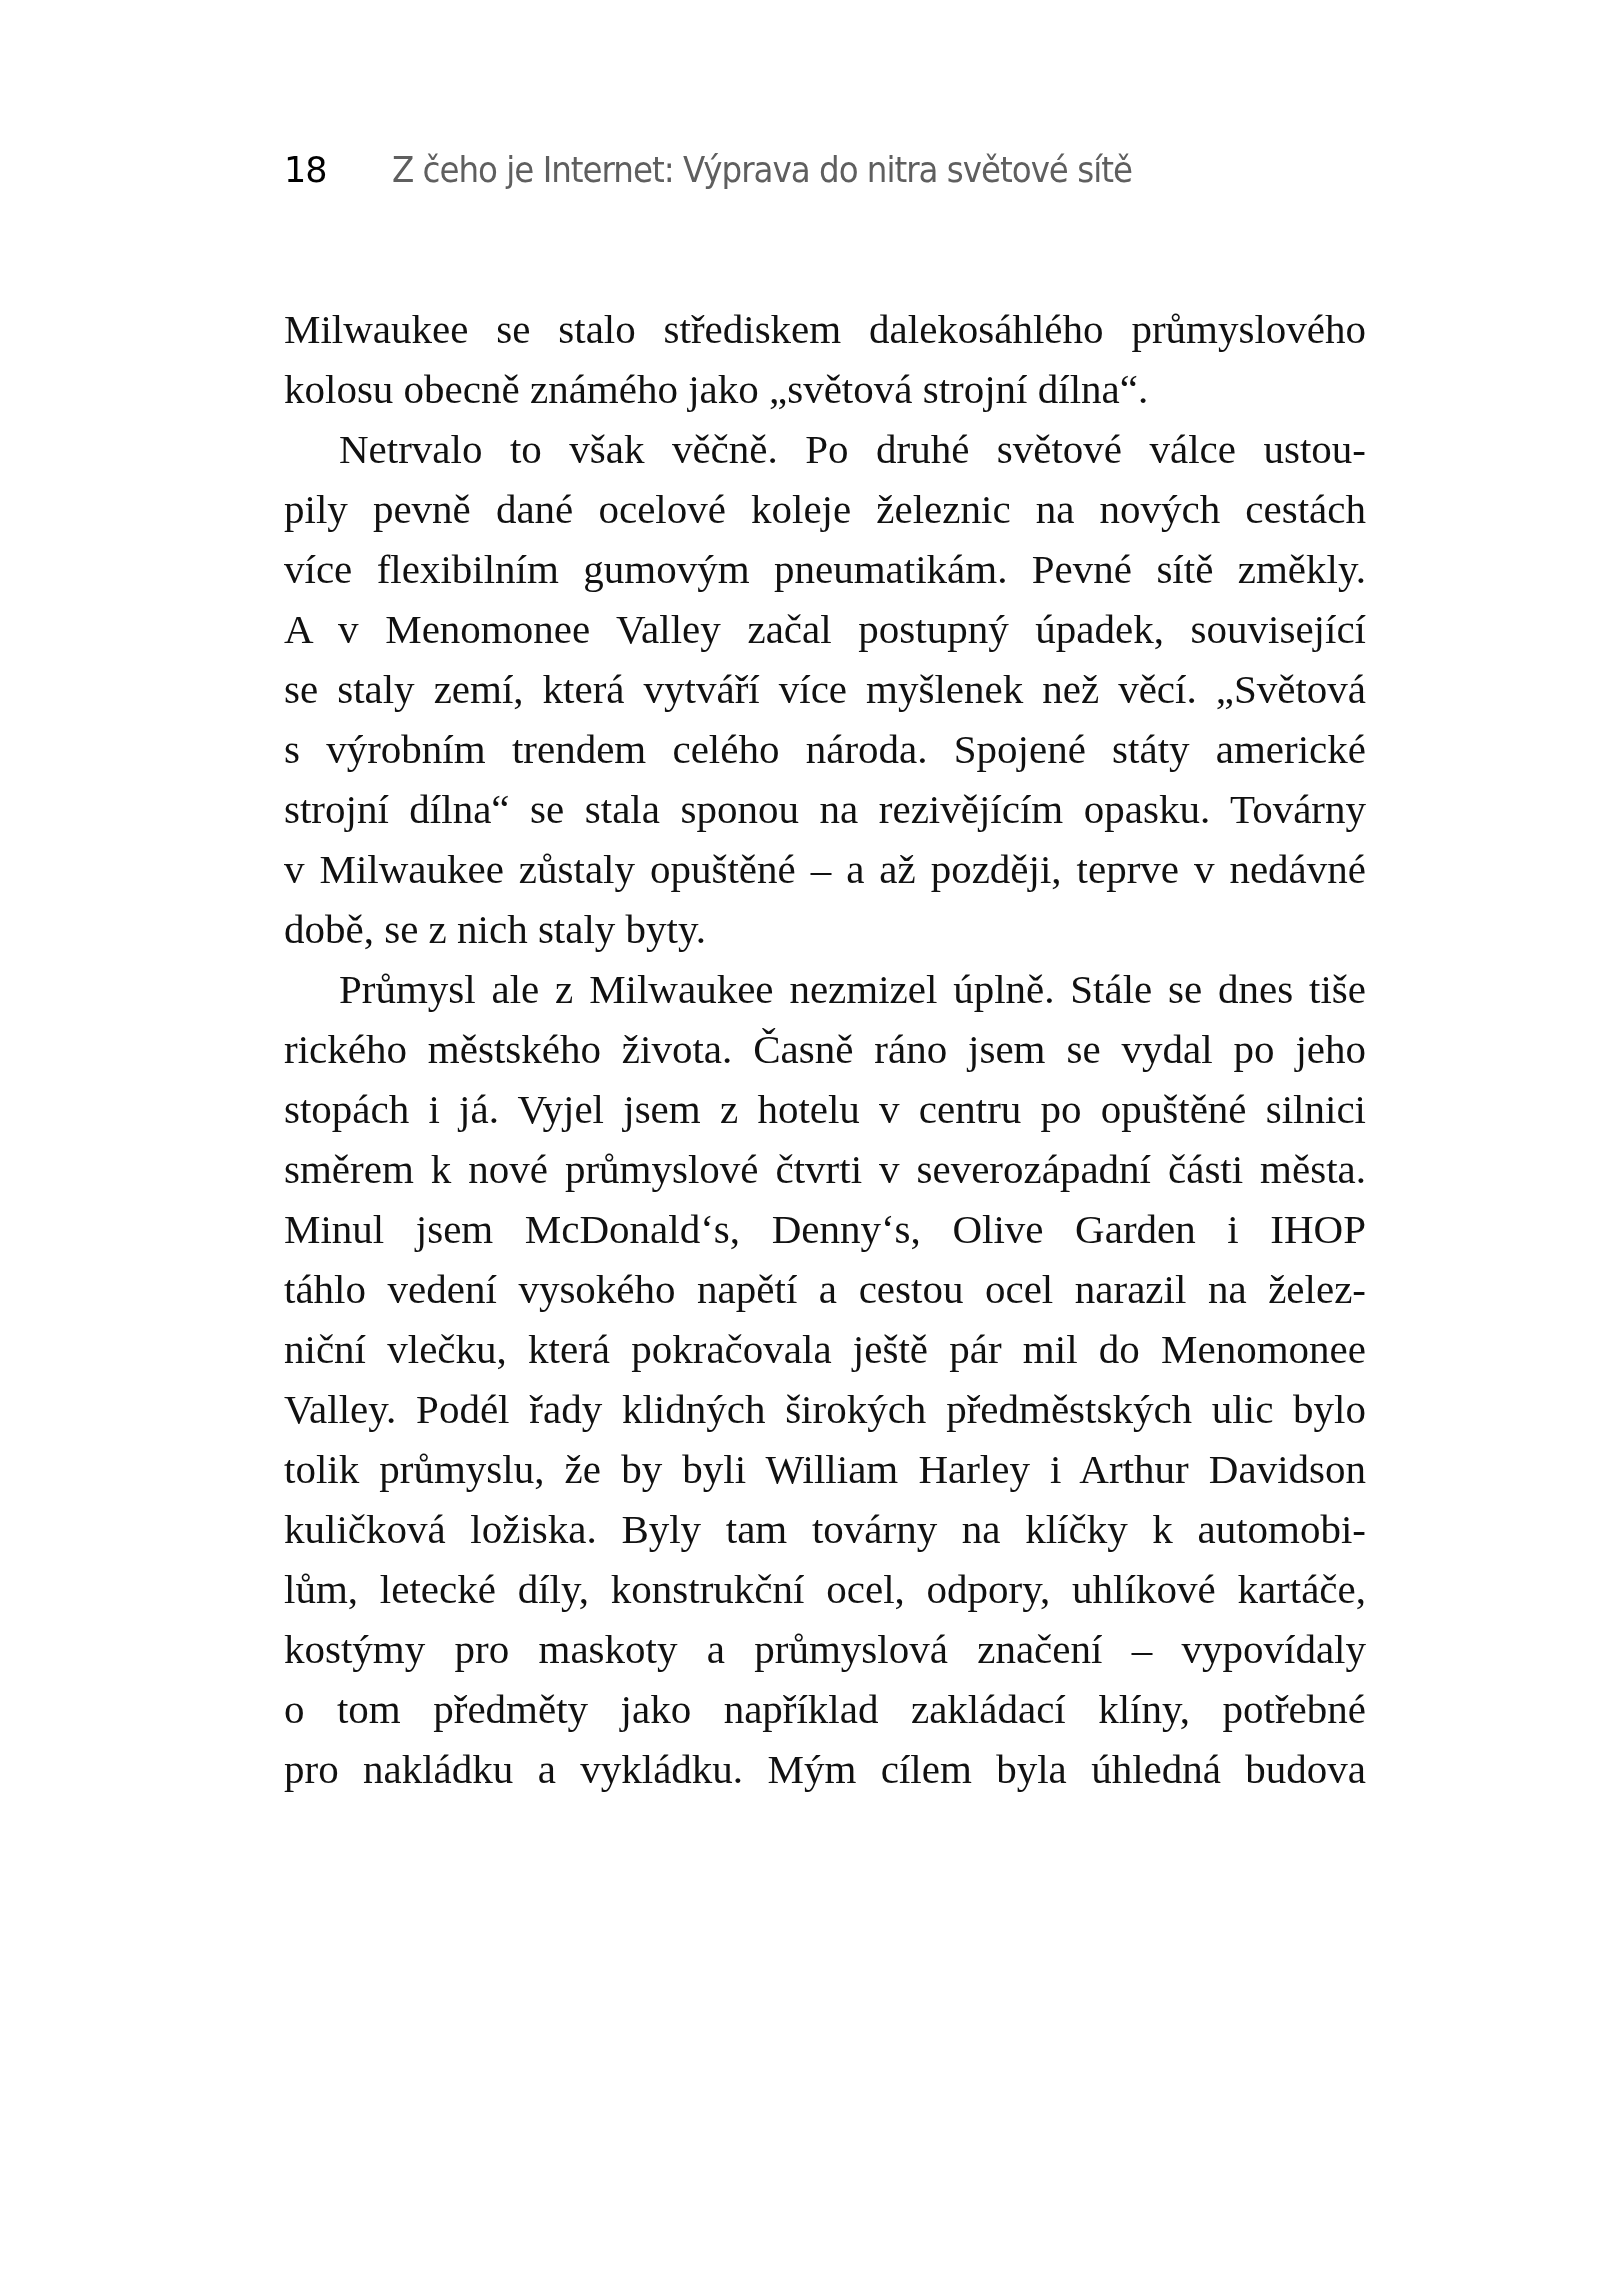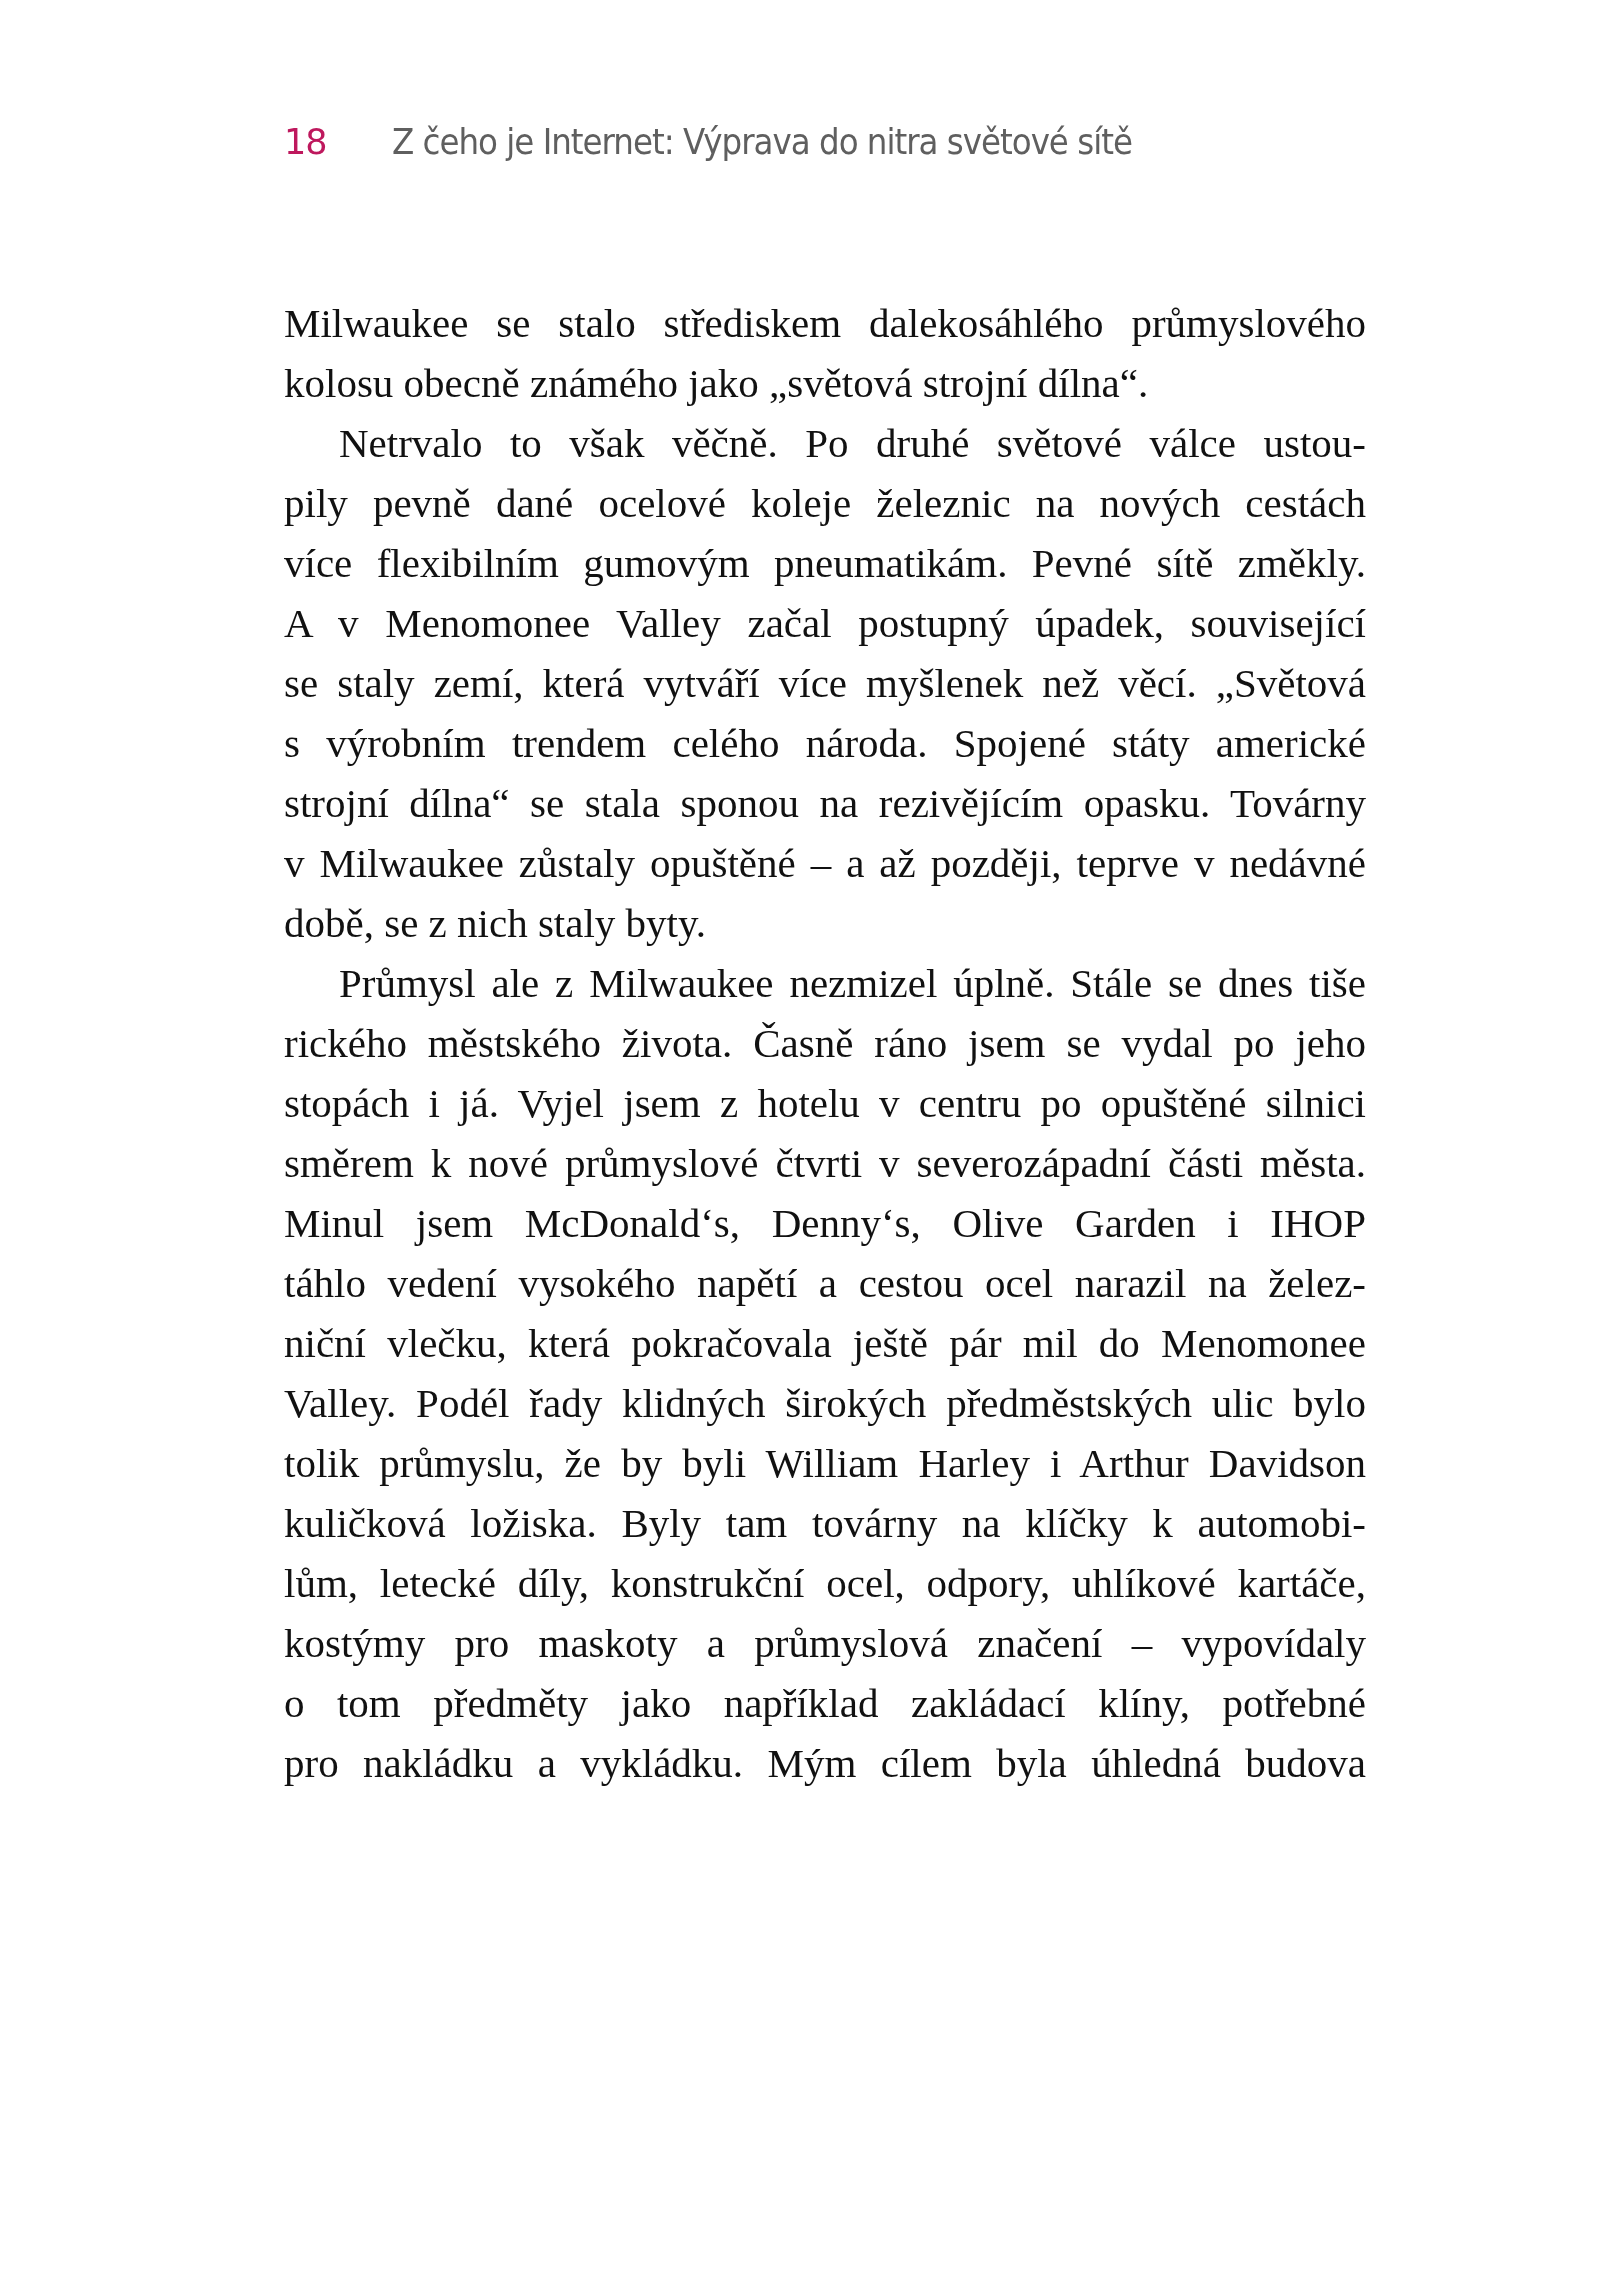--- a/index.html
+++ b/index.html
@@ -18,34 +18,35 @@
       top: 122px;
       left: 284px;
       height: 55px;
       display: flex;
       align-items: baseline;
       font-family: "DejaVu Sans", sans-serif;
       font-size: 35px;
       letter-spacing: -1.1px;
     }
     .running-head .page-number {
-      color: #be185d;
+      color: #000000;
       width: 108px;
       display: inline-block;
+      margin-top: 28px;
     }
     .running-head .book-title {
       color: #5f5f5f;
       transform: scaleX(0.93);
       transform-origin: left center;
       display: inline-block;
       white-space: nowrap;
     }
     .body-text {
       position: absolute;
-      top: 293px;
+      top: 299px;
       left: 284px;
       width: 1082px;
       font-family: "Liberation Serif", "DejaVu Serif", serif;
       font-size: 41px;
       color: #111111;
     }
     .line {
       height: 60px;
       line-height: 60px;
       white-space: nowrap;

